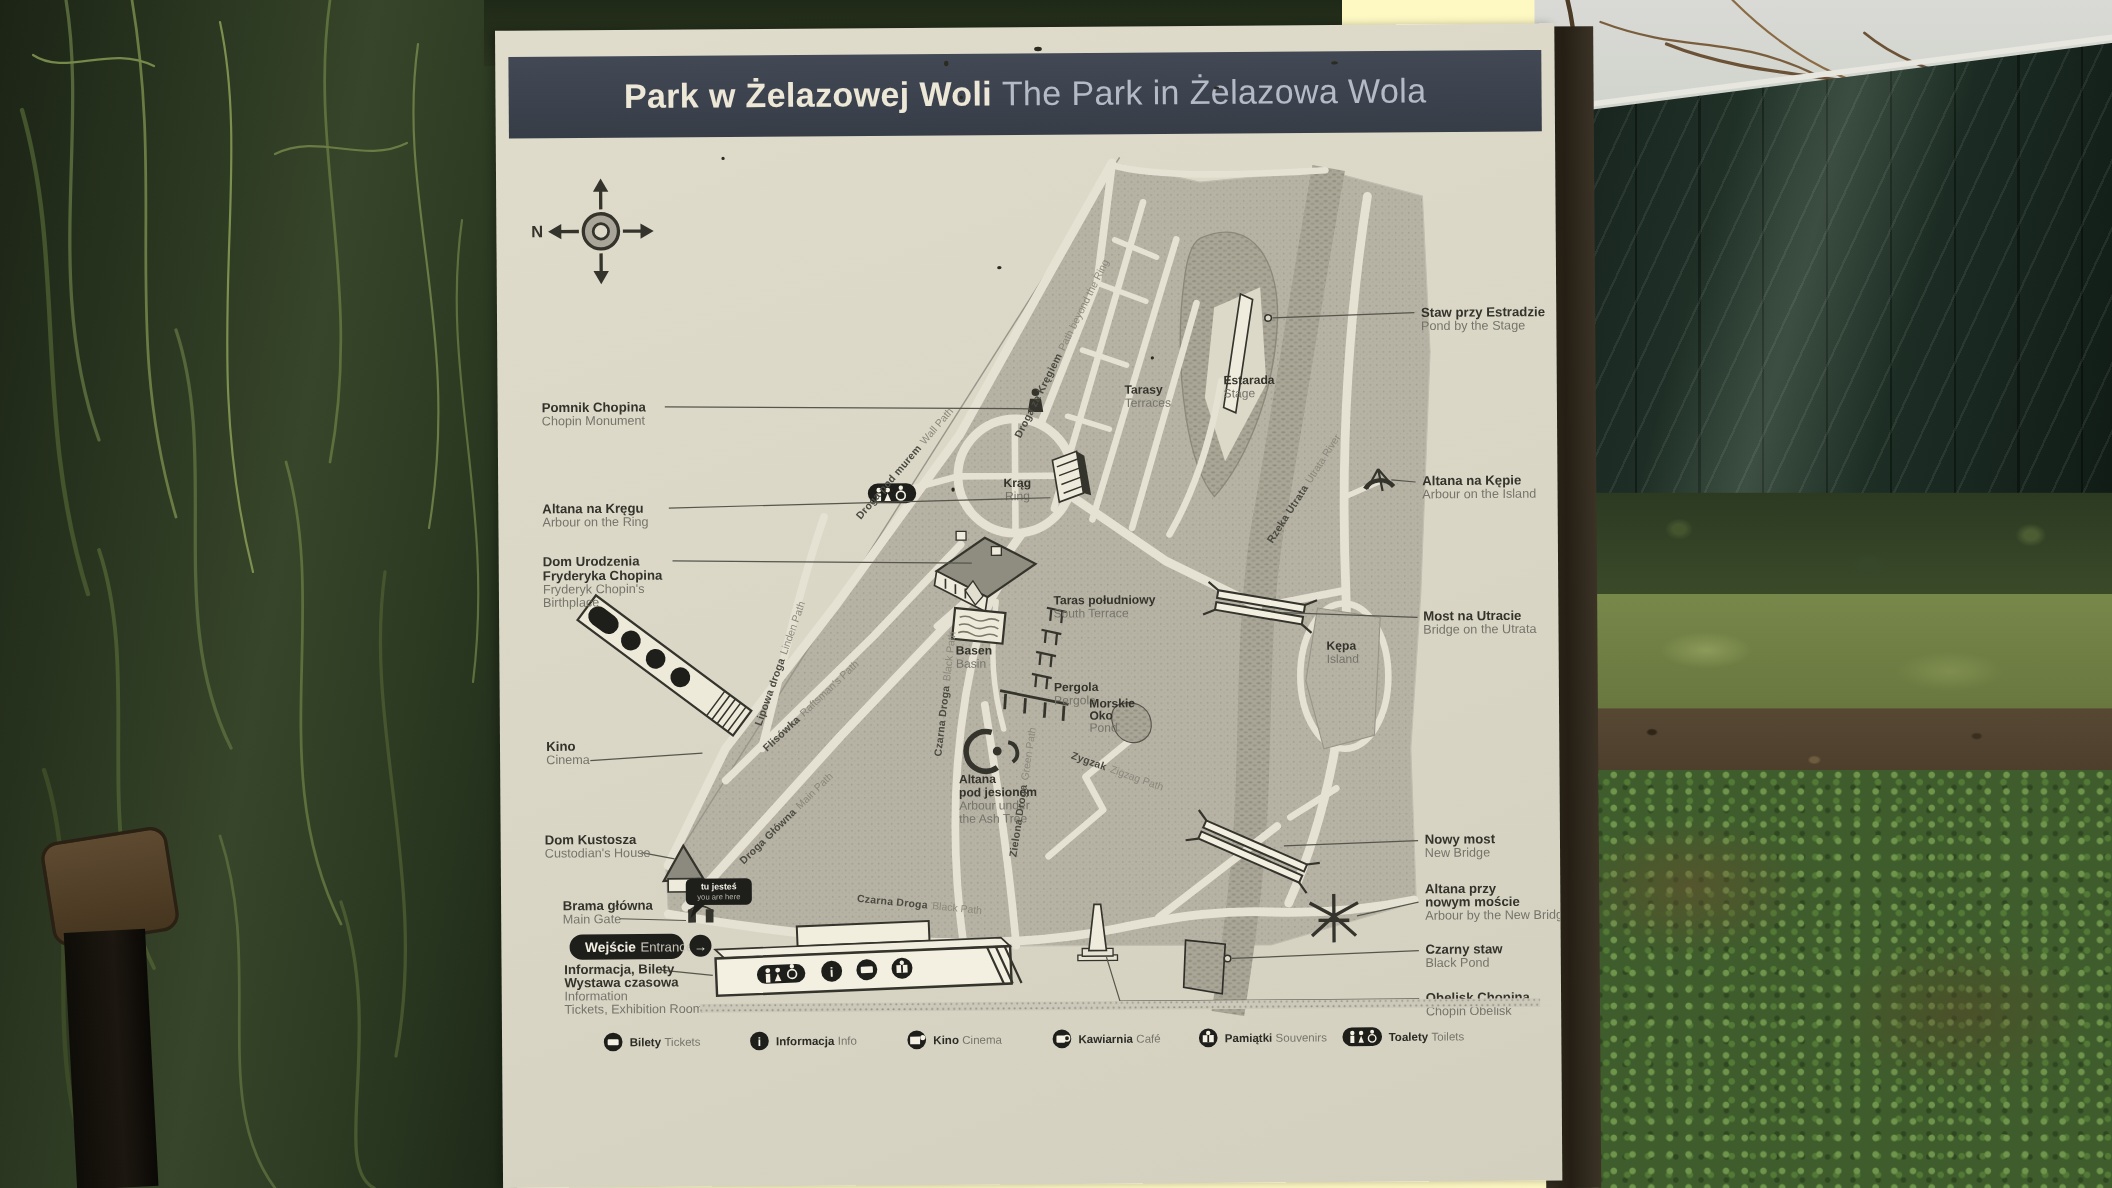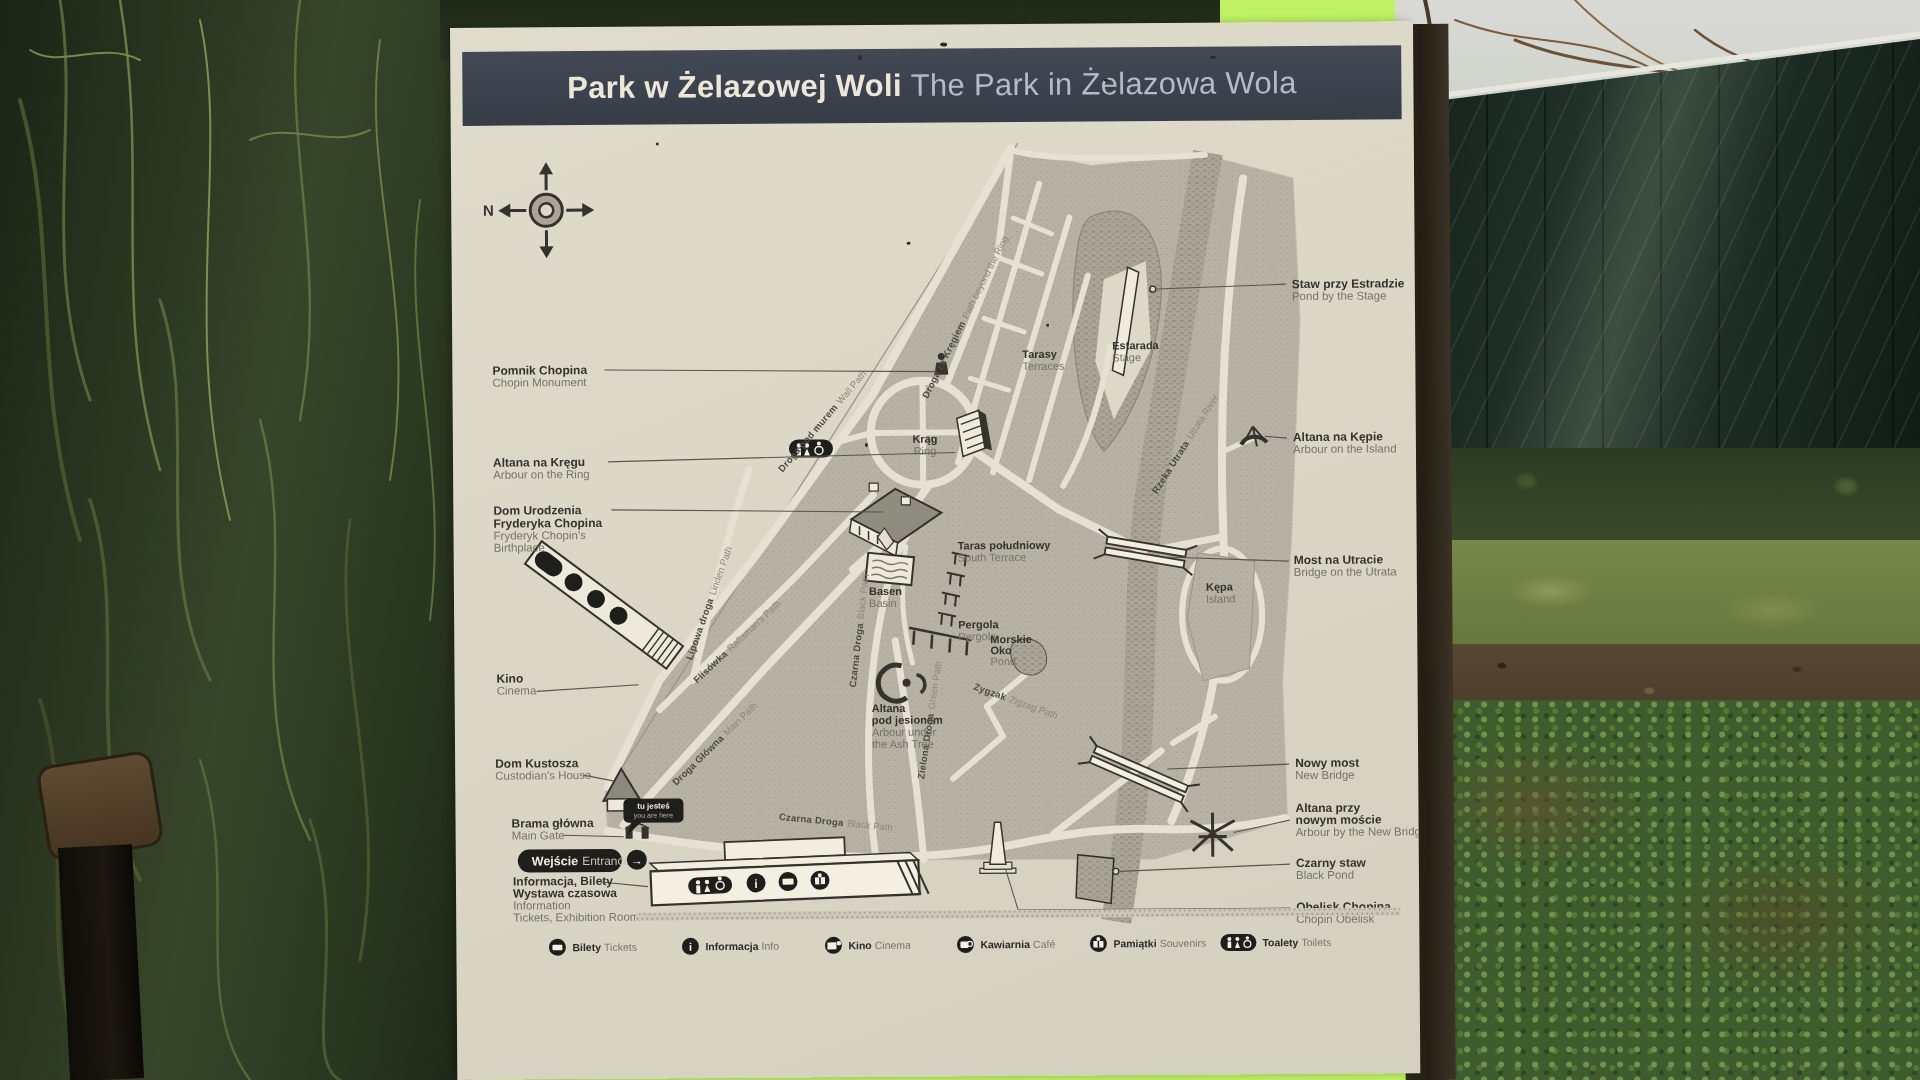--- a/index.html
+++ b/index.html
@@ -1,17 +1,17 @@
 <!DOCTYPE html>
 <html><head>
 <meta charset="utf-8">
 <style>
   html,body{margin:0;padding:0;background:#555;}
   .scene{position:relative;width:1920px;height:1080px;overflow:hidden;
-         font-family:"Liberation Sans",sans-serif;background:#bef264;}
+         font-family:"Liberation Sans",sans-serif;background:#fef9c3;}
   .scene *{box-sizing:border-box;}
 
   
   .bg-left{position:absolute;left:0;top:0;width:470px;height:1080px;
     background:linear-gradient(100deg,#1c2416 0%,#2a3620 28%,#37452a 52%,#2c3a22 74%,#1d2817 100%);}
   .bg-topstrip{position:absolute;left:440px;top:0;width:780px;height:60px;
     background:linear-gradient(180deg,#1f2917,#2b3620);}
   .bg-sky{position:absolute;left:1395px;top:0;width:525px;height:210px;
     background:linear-gradient(180deg,#d9dad5,#cdd0c9 70%,#c3c7bf);}
   .bg-building{position:absolute;left:1428px;top:30px;width:492px;height:450px;

